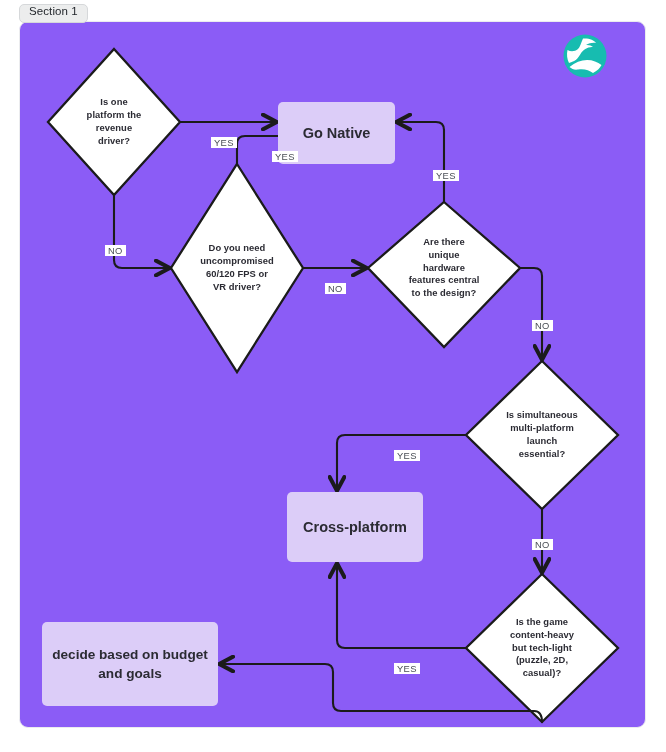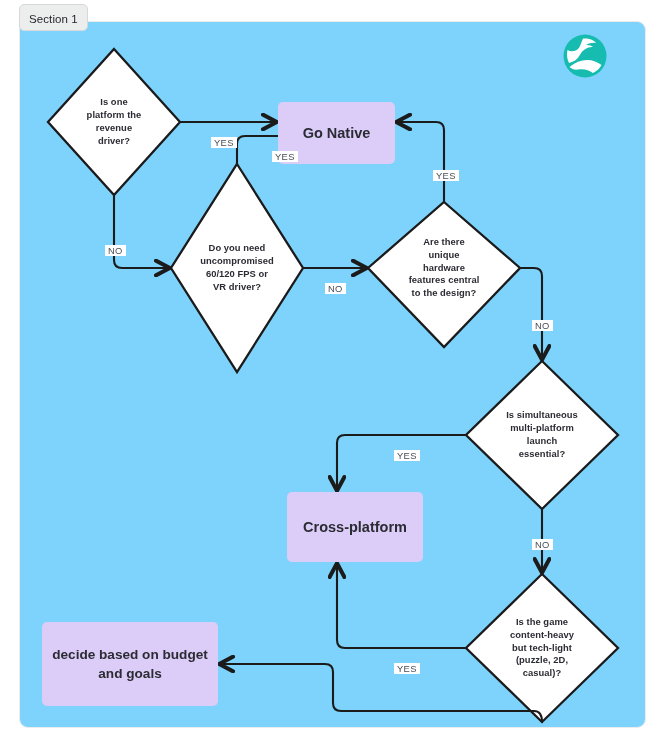--- a/index.html
+++ b/index.html
@@ -10,33 +10,33 @@
     overflow:hidden;
   }
   #root{position:relative;width:666px;height:752px;}
 
   
   .section-tab{
     position:absolute;left:19px;top:4px;
     background:#eceded;
     border:1px solid #d6d8da;
     border-radius:5px;
-    padding:8px 9px 4px 9px;
+    padding:0 9px 4px 9px;
     font-size:11.5px;
     color:#1f2328;
     line-height:1.1;
     letter-spacing:.1px;
     z-index:5;
   }
 
   
   .canvas{
     position:absolute;left:19px;top:21px;
     width:627px;height:707px;
-    background:#7dd3fc;
+    background:#8b5cf6;
     border:1px solid #ebecee;
     border-radius:9px;
     box-sizing:border-box;
     overflow:hidden;
   }
 
   
   svg.edges{position:absolute;left:0;top:0;width:627px;height:707px;}
   .edge{fill:none;stroke:#1b1b1b;stroke-width:2.1px;stroke-linecap:round;stroke-linejoin:round;}
   .dia{fill:#ffffff;stroke:#1b1b1b;stroke-width:2.3px;stroke-linejoin:miter;}

